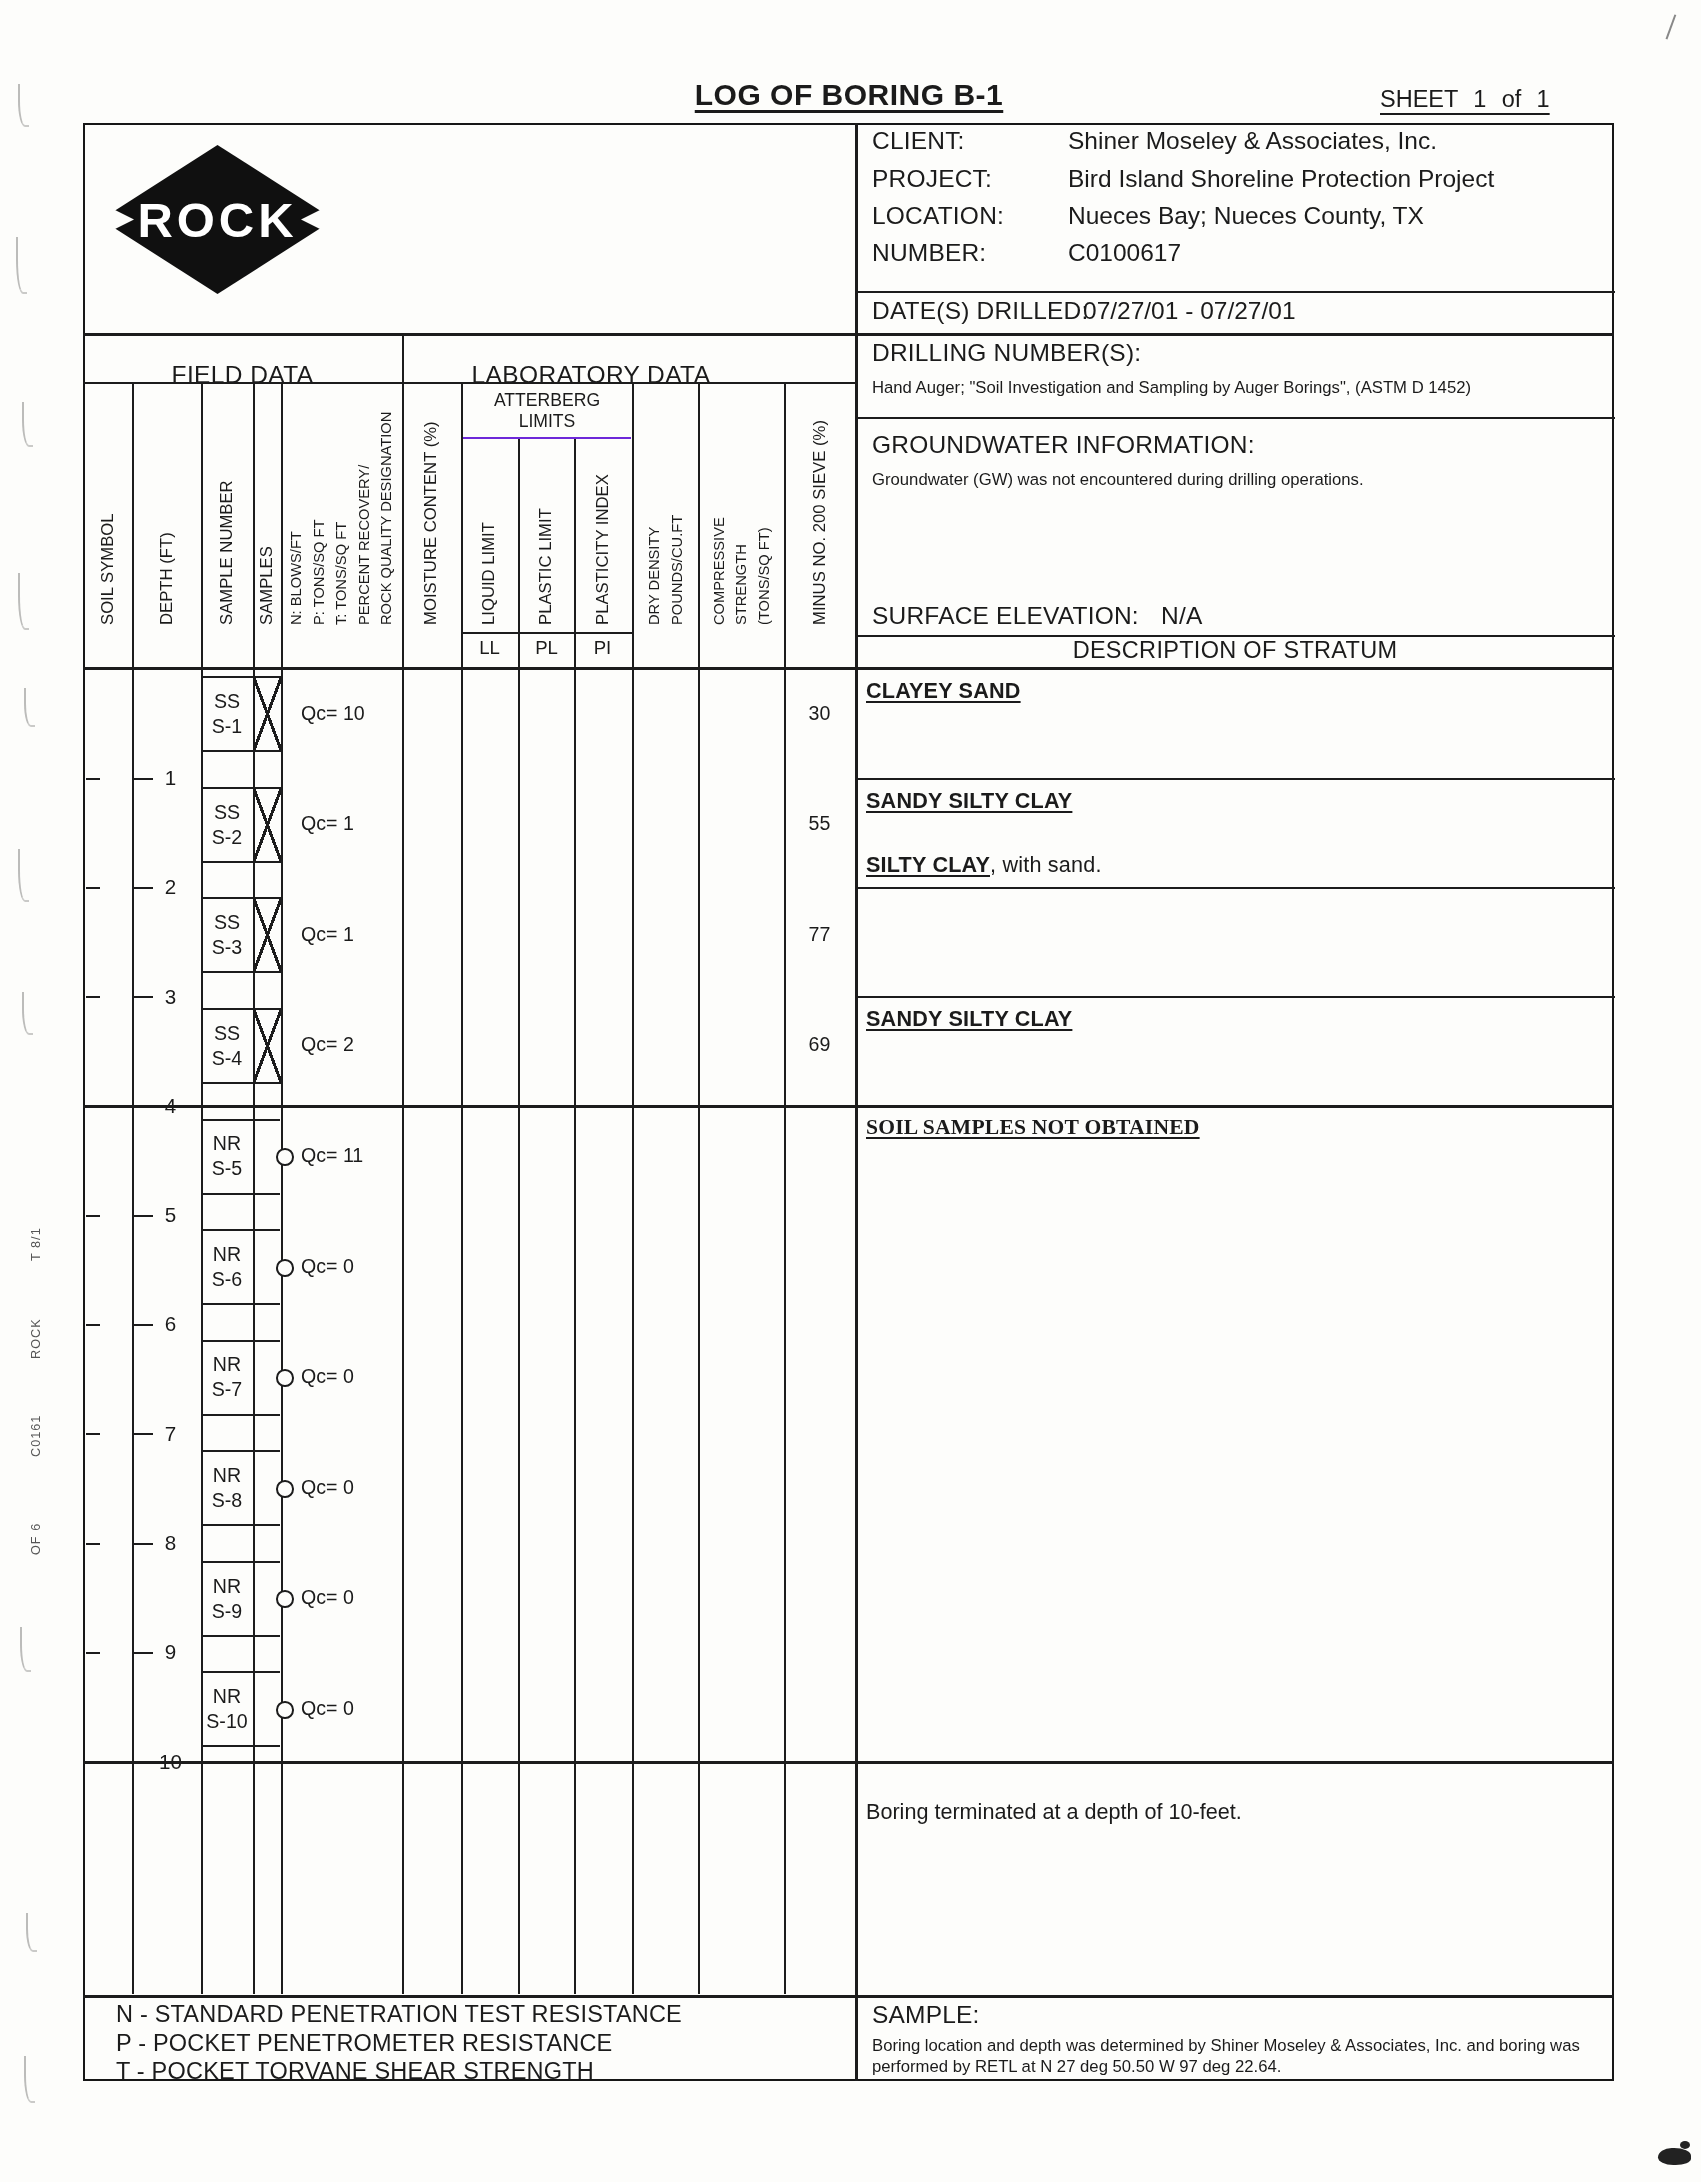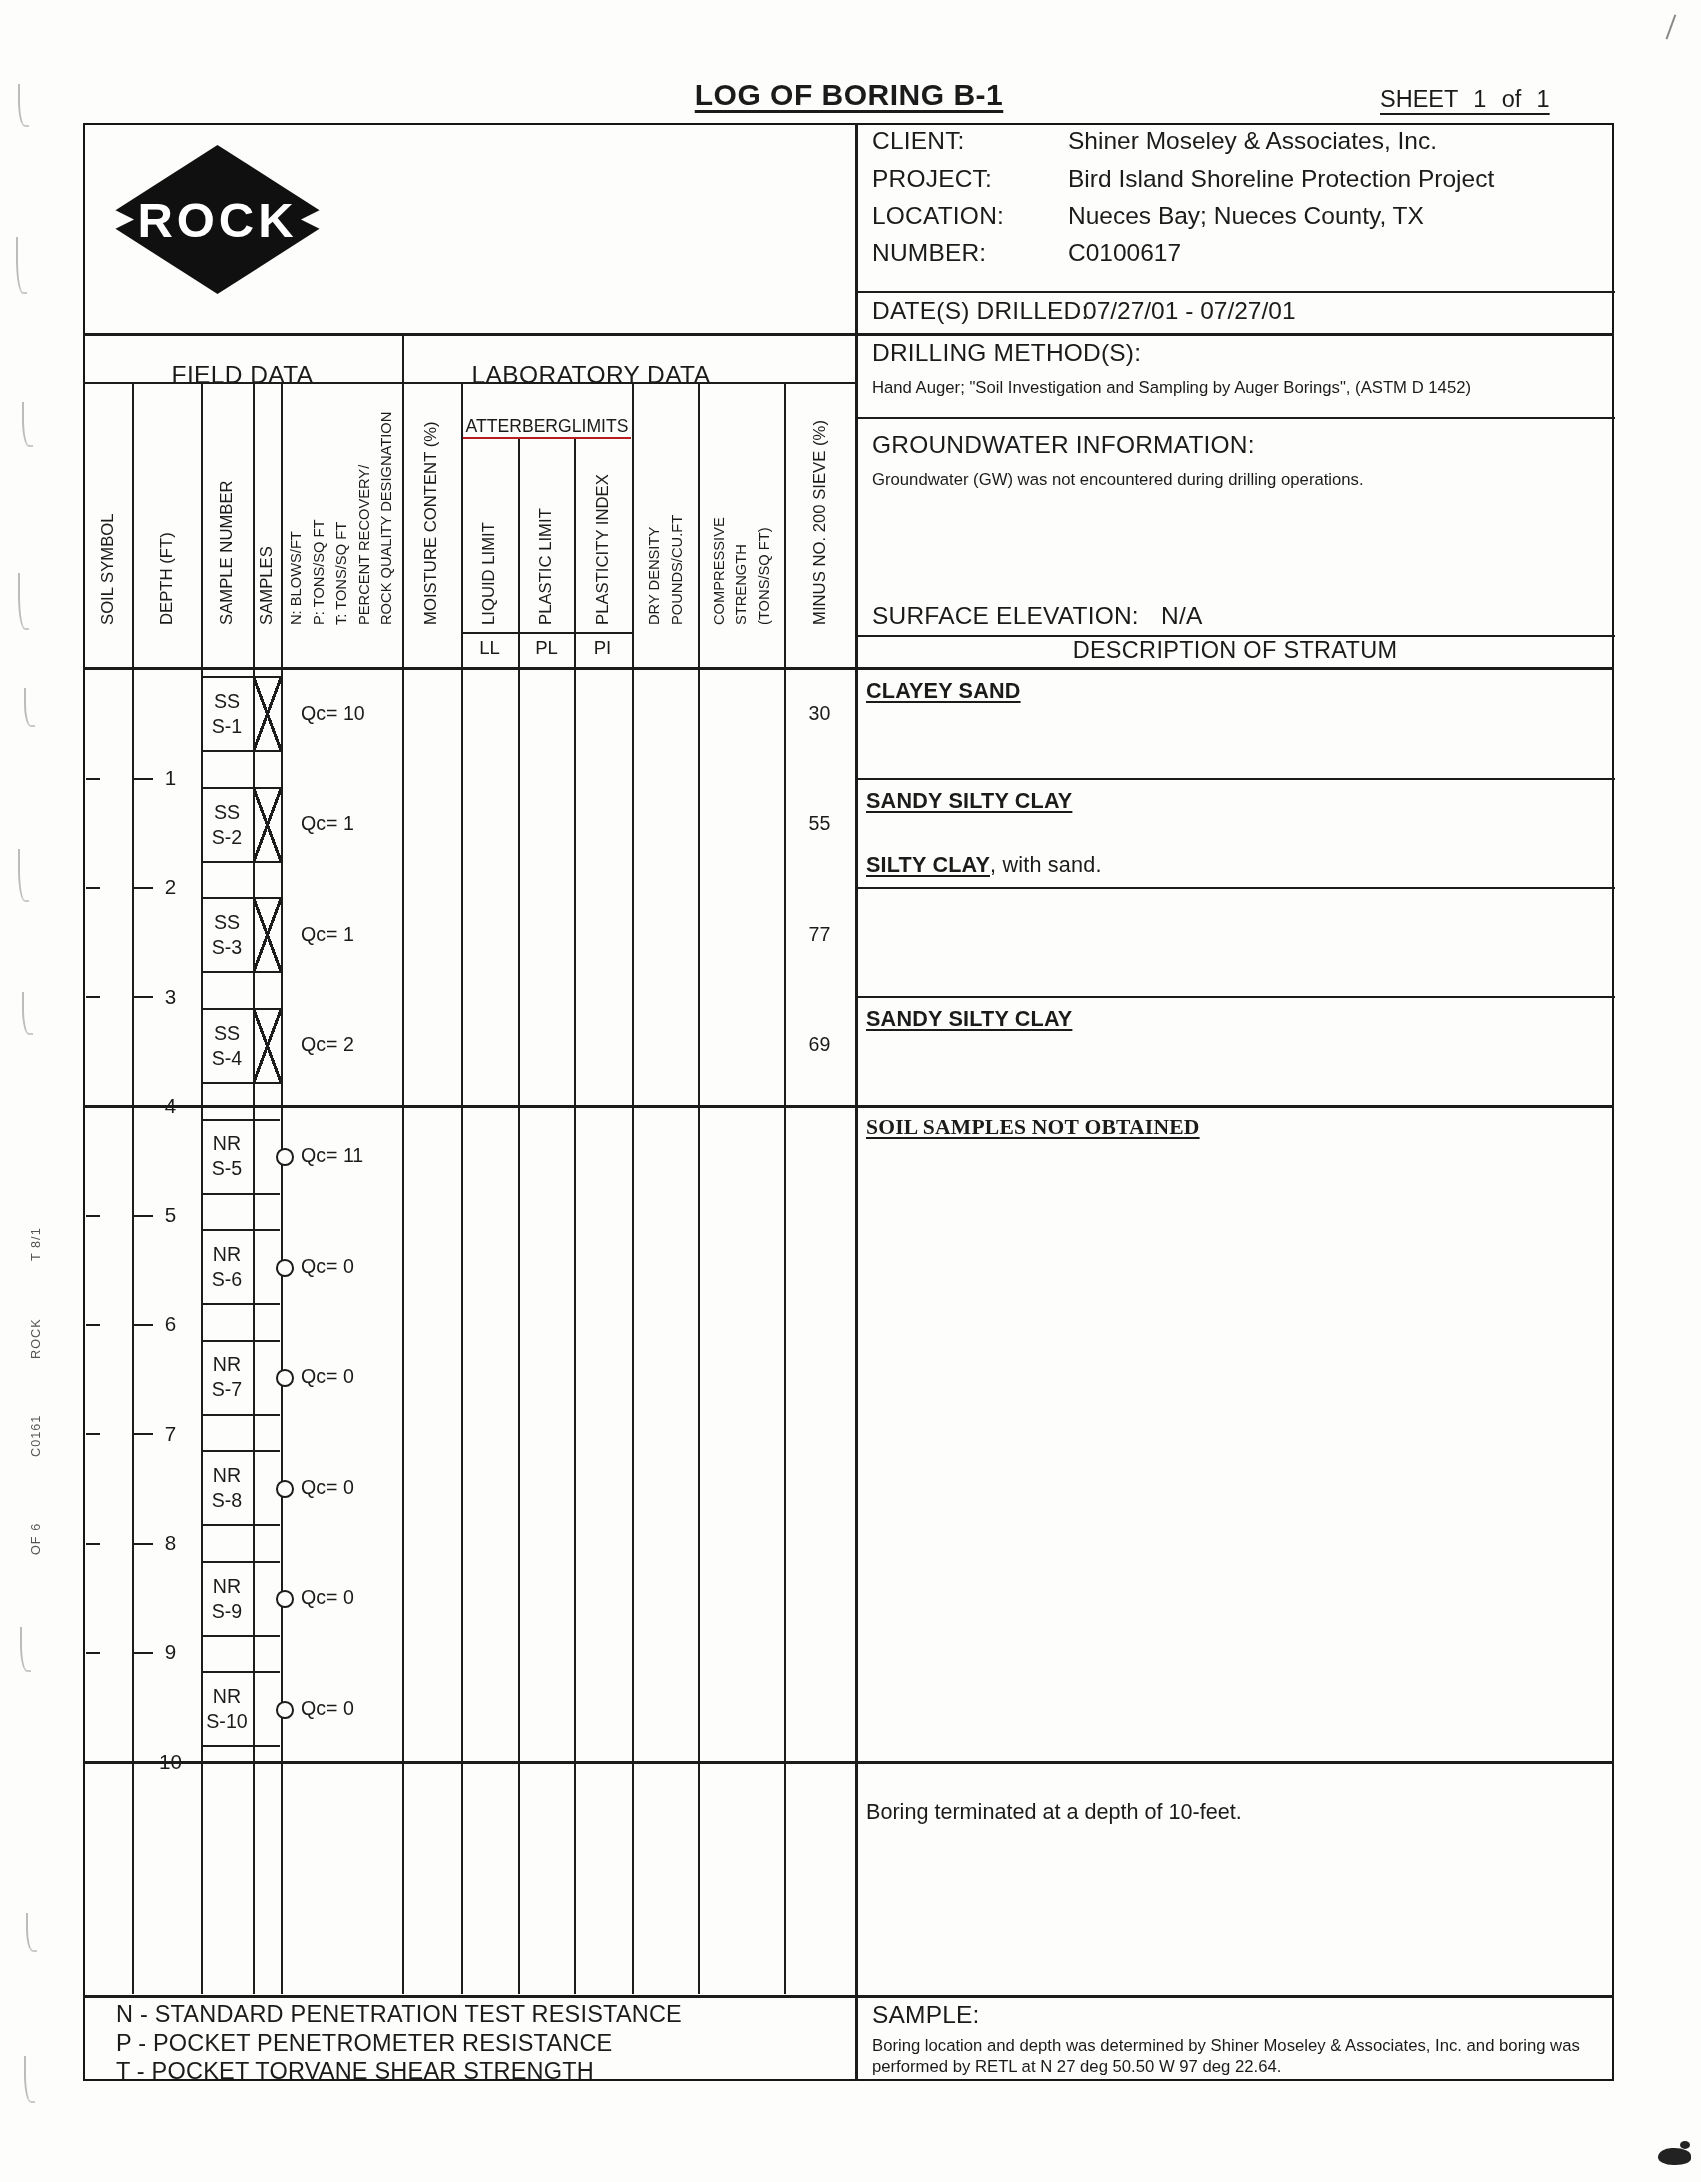--- a/index.html
+++ b/index.html
@@ -33,21 +33,21 @@
   .small { position:absolute; font-size:16.7px; }
 
   .band { position:absolute; top:341px; font-size:24.5px; text-align:center; letter-spacing:0.4px;margin-top:20px; }
 
   .rot { position:absolute; writing-mode:vertical-rl; transform:rotate(180deg); white-space:nowrap; }
   .colrot  { top:384px; height:241px; font-size:16.7px; line-height:21.6px; width:21.6px; }
   .colrot2 { top:443px; height:182px; font-size:16.7px; line-height:21.6px; width:21.6px; }
   .colrot-s{ top:384px; height:241px; font-size:14.7px; line-height:22.5px; width:22.5px; }
 
   .att-box { position:absolute; left:463px; top:384px; width:168px; height:55px;
-    border-bottom:2px solid #b91c1c; display:flex; flex-direction:row; align-items:flex-end;
+    border-bottom:2px solid #6d28d9; display:flex; flex-direction:column; align-items:center;
     justify-content:center; font-size:17.6px; line-height:20.6px; }
   .abbr { position:absolute; top:637px; width:57px; text-align:center; font-size:18.6px; }
 
   .desc-header { position:absolute; left:855px; top:637px; width:760px; text-align:center; font-size:23.5px; letter-spacing:0.3px; }
 
   .depth-num { position:absolute; font-size:20.6px; text-align:center; }
   .samp-block { position:absolute; border-top:2px solid #1c1c1c; border-bottom:2px solid #1c1c1c; }
   .samp-id { position:absolute; font-size:19.6px; line-height:24.5px; text-align:center; white-space:pre-line; }
   .xbox { position:absolute; border-top:2px solid #1c1c1c; border-bottom:2px solid #1c1c1c;
     background-image:
@@ -137,21 +137,21 @@
   <div class="rot colrot" style="left:809px">MINUS NO. 200 SIEVE (%)</div>
 
   <div class="att-box">
     <div>ATTERBERG</div>
     <div>LIMITS</div>
   </div>
   <div class="abbr" style="left:461px">LL</div>
   <div class="abbr" style="left:518px">PL</div>
   <div class="abbr" style="left:574px">PI</div>
 
-  <div class="lbl" style="left:872px;top:339px">DRILLING METHOD(S):</div>
+  <div class="lbl" style="left:872px;top:339px">DRILLING NUMBER(S):</div>
   <div class="small" style="left:872px;top:378px">Hand Auger; "Soil Investigation and Sampling by Auger Borings", (ASTM D 1452)</div>
   <div class="lbl" style="left:872px;top:431px">GROUNDWATER INFORMATION:</div>
   <div class="small" style="left:872px;top:470px">Groundwater (GW) was not encountered during drilling operations.</div>
   <div class="lbl" style="left:872px;top:602px">SURFACE ELEVATION:</div>
   <div class="lbl" style="left:1161px;top:602px">N/A</div>
   <div class="desc-header">DESCRIPTION OF STRATUM</div>
 
   <div class="legend-line" style="top:2001px">N - STANDARD PENETRATION TEST RESISTANCE</div>
   <div class="legend-line" style="top:2030px">P - POCKET PENETROMETER RESISTANCE</div>
   <div class="legend-line" style="top:2058px">T - POCKET TORVANE SHEAR STRENGTH</div>

